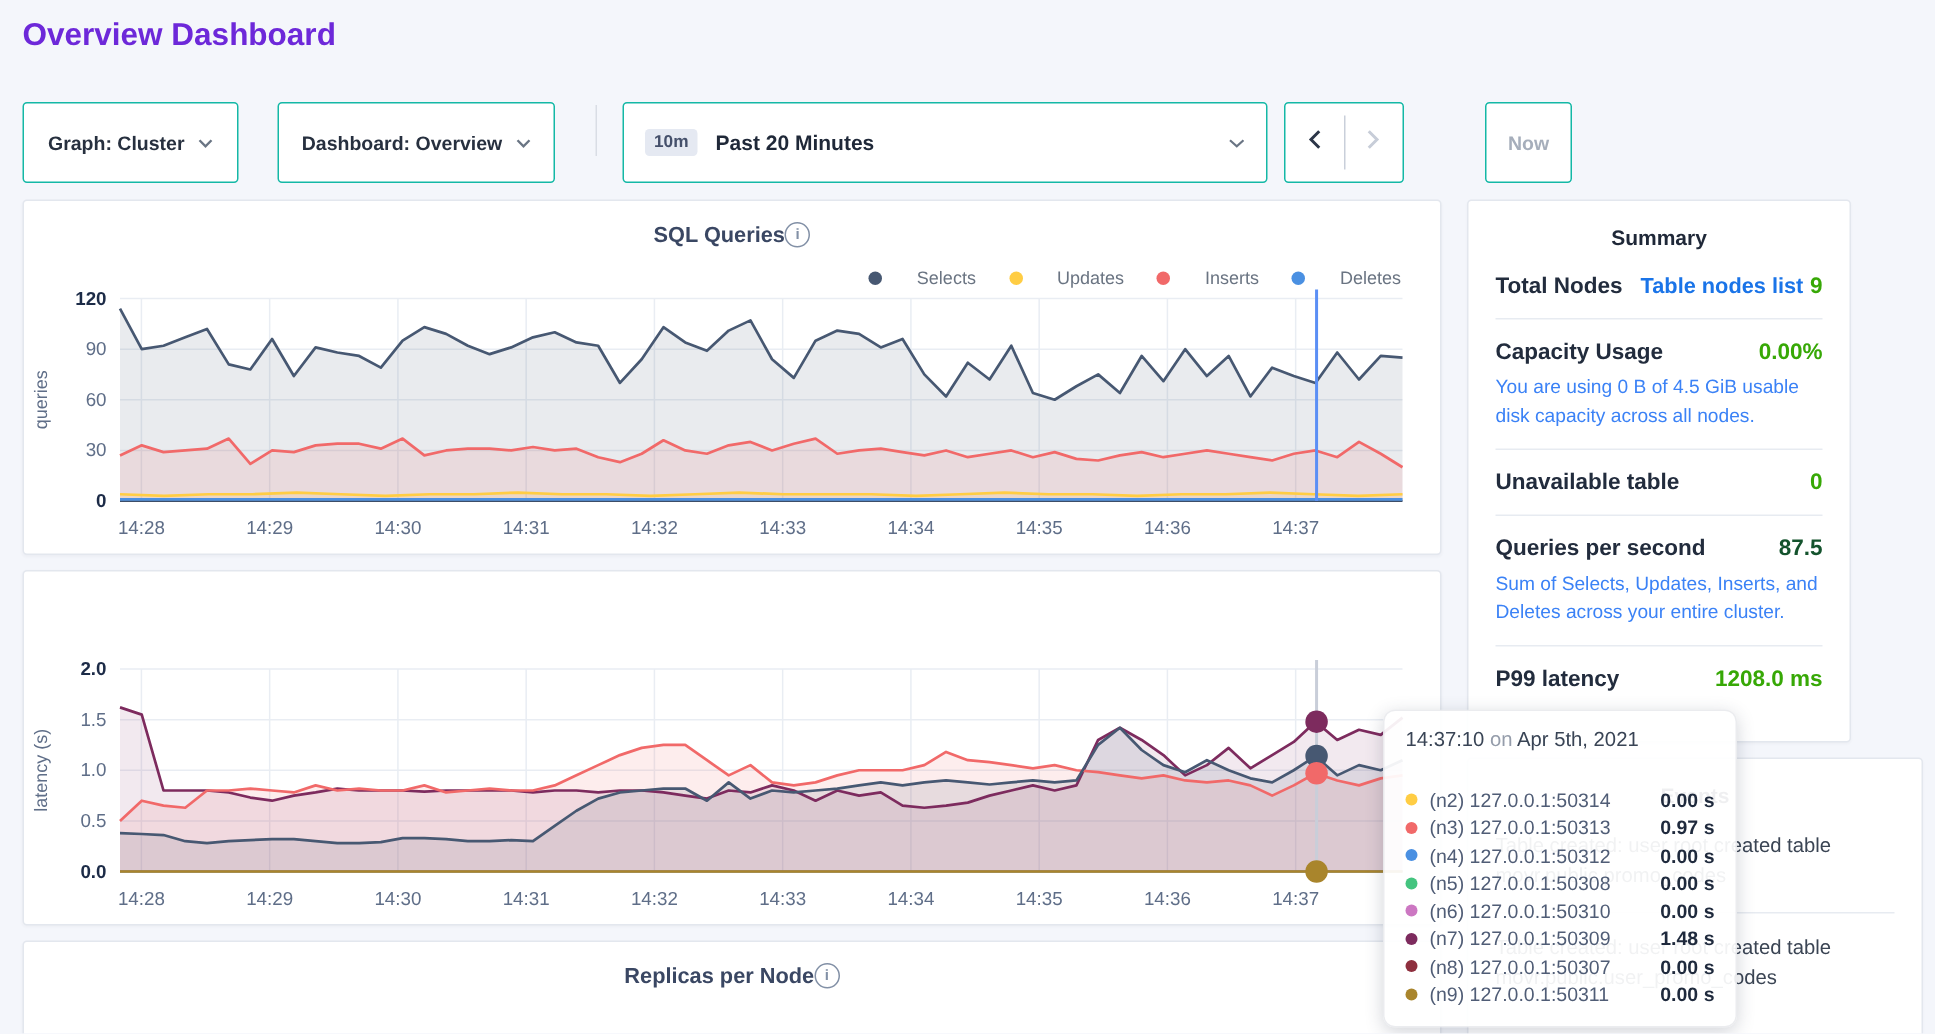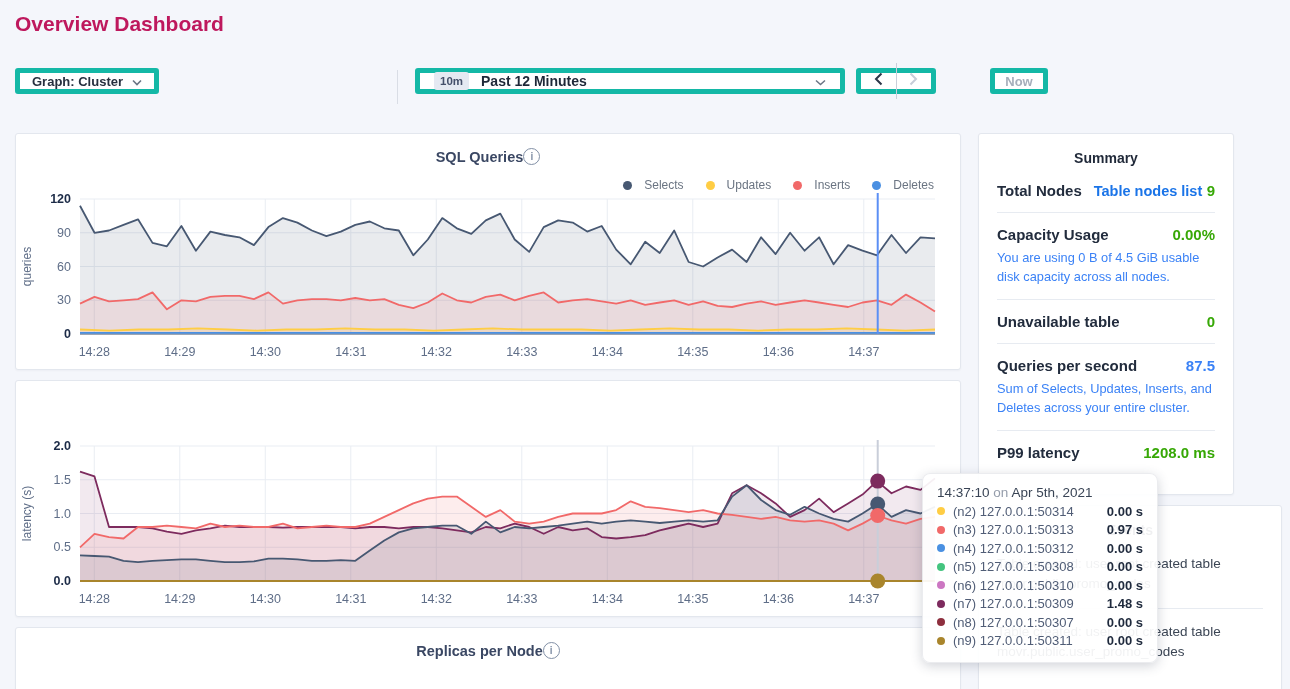--- a/index.html
+++ b/index.html
@@ -1,23 +1,23 @@
 <!DOCTYPE html>
 <html><head>
 <meta charset="utf-8">
 <style>
   html,body{margin:0;padding:0;background:#f4f6fb;font-family:"Liberation Sans",sans-serif;}
   #app{position:relative;width:1290px;height:689px;overflow:hidden;background:#f4f6fb;color:#242a35;}
 
   
-  .page-title{position:absolute;left:15px;top:12px;font-size:21px;font-weight:600;color:#be185d;text-align:center;}
-
-  
-  .ctl{position:absolute;top:68px;height:26px;box-sizing:border-box;background:#fff;
-       border:5px solid #14b8a6;border-radius:3px;display:flex;align-items:center;cursor:pointer;text-align:right;}
+  .page-title{position:absolute;left:15px;top:12px;font-size:21px;font-weight:600;color:#6d28d9;text-align:center;}
+
+  
+  .ctl{position:absolute;top:68px;height:54px;box-sizing:border-box;background:#fff;
+       border:1px solid #14b8a6;border-radius:3px;display:flex;align-items:center;cursor:pointer;text-align:right;}
   .ctl-label{font-size:13px;font-weight:700;color:#27303f;}
   .dd1{left:15px;width:144px;justify-content:center;gap:9px;}
   .dd2{left:185px;width:185px;justify-content:center;gap:9px;}
   .vdivider{position:absolute;left:397px;top:70px;height:34px;width:1px;background:#d9dde5;}
   .picker{left:415px;width:430px;padding:0 14px;gap:12px;}
   .badge-10m{background:#e5e9f2;color:#45506b;font-size:11.5px;font-weight:700;border-radius:3px;padding:3px 6px;}
   .picker-label{font-size:14px;font-weight:700;color:#1f2838;}
   .picker .chev{margin-left:auto;}
   .nav-group{left:856px;width:80px;padding:0;}
   .nav-btn{width:40px;height:36px;display:flex;align-items:center;justify-content:center;cursor:pointer;}
@@ -30,65 +30,71 @@
          box-shadow:0 1px 2px rgba(40,50,70,0.04);box-sizing:border-box;overflow:hidden;}
   .p-sql{left:15px;top:133px;width:946px;height:237px;}
   .p-lat{left:15px;top:380px;width:946px;height:237px;}
   .p-rep{left:15px;top:627px;width:946px;height:160px;}
   .chart-title-row{display:flex;align-items:center;justify-content:center;gap:0;padding-top:14px;}
   .chart-title{font-size:14.5px;font-weight:700;color:#3a4763;}
   .info-icon{width:15px;height:15px;border:1.3px solid #8290a6;border-radius:50%;color:#8290a6;
              display:inline-flex;align-items:center;justify-content:center;font-size:10px;font-weight:600;cursor:pointer;}
   .info-icon::after{content:"i";}
   .legend{position:absolute;right:26px;top:44px;display:flex;gap:22px;}
-  .legend-item{display:flex;align-items:center;gap:12px;}
+  .legend-item{display:flex;align-items:center;gap:23px;}
   .legend-dot{width:9px;height:9px;border-radius:50%;}
   .legend-label{font-size:12px;color:#6a7482;}
   .chart-svg{position:absolute;left:0;top:55px;}
 
   
   .scard{left:978px;top:133px;width:256px;height:362px;padding:16px 18px;}
   .ecard{left:978px;top:505px;width:304px;height:220px;padding:16px 18px;}
   .card-heading{text-align:center;font-size:14px;font-weight:700;color:#1f2838;margin-bottom:16px;}
   .srow{display:flex;align-items:baseline;}
   .srow-label{font-size:15px;font-weight:700;color:#222c3d;}
   .srow-link{font-size:14.5px;font-weight:700;margin-left:12px;cursor:pointer;text-decoration:none;}
   .srow-value{margin-left:auto;font-size:15px;font-weight:700;}
   .srow-desc{font-size:12.8px;color:#3b82f6;line-height:1.45;margin-top:6px;}
   .sdivider{height:1px;background:#e7ebf1;margin:13px 0;}
   .event-item{font-size:13.5px;color:#3b4554;line-height:1.5;}
 
   
   .tooltip{position:absolute;left:922px;top:473px;width:236px;box-sizing:border-box;
            background:rgba(255,255,255,0.93);border:1px solid rgba(120,130,150,0.15);border-radius:8px;
            box-shadow:0 3px 12px rgba(50,60,80,0.22);padding:11px 14px 12px 14px;z-index:50;}
-  .tt-head{font-size:13.5px;color:#394455;margin-bottom:2px;}
+  .tt-head{font-size:13.5px;color:#394455;margin-bottom:24px;}
   .tt-on{color:#959dab;}
   .tt-row{display:flex;align-items:center;gap:8px;height:18.5px;}
   .tt-dot{width:8px;height:8px;border-radius:50%;flex:0 0 auto;}
   .tt-label{font-size:13px;color:#505d76;white-space:nowrap;}
   .tt-value{margin-left:auto;font-size:13px;font-weight:700;color:#1f2a3d;}
 </style>
 </head>
 <body>
 
 <div id="app">
 
   <div class="page-title">Overview Dashboard</div>
 
   <div class="ctl dd1">
     <span class="ctl-label">Graph: Cluster</span>
     <span><svg width="10" height="7">
           <path d="M1 1.5 L5 5.5 L9 1.5" stroke="#6a7584" stroke-width="1.6" fill="none"></path>
         </svg></span>
   </div>
+  <div class="ctl dd2">
+    <span class="ctl-label">Dashboard: Overview</span>
+    <span><svg width="10" height="7">
+          <path d="M1 1.5 L5 5.5 L9 1.5" stroke="#6a7584" stroke-width="1.6" fill="none"></path>
+        </svg></span>
+  </div>
   <div class="vdivider"></div>
   <div class="ctl picker">
     <span class="badge-10m">10m</span>
-    <span class="picker-label">Past 12 Minutes</span>
+    <span class="picker-label">Past 20 Minutes</span>
     <span class="chev"><svg width="11" height="7">
           <path d="M1 1.5 L5.5 5.5 L10 1.5" stroke="#6a7584" stroke-width="1.5" fill="none"></path>
         </svg></span>
   </div>
   <div class="ctl nav-group">
     <div class="nav-btn prev">
       <span><svg width="9" height="14">
             <path d="M7.5 1.5 L2 7 L7.5 12.5" stroke="#2c3648" stroke-width="2" fill="none"></path>
           </svg></span>
     </div>
@@ -243,21 +249,21 @@
     <div class="sdivider"></div>
 
     <div class="srow">
       <span class="srow-label">Unavailable table</span>
       <span class="srow-value" style="color: rgb(55, 168, 6);">0</span>
     </div>
     <div class="sdivider"></div>
 
     <div class="srow">
       <span class="srow-label">Queries per second</span>
-      <span class="srow-value" style="color: #3b82f6;">87.5</span>
+      <span class="srow-value" style="color: #14532d;">87.5</span>
     </div>
     <div class="srow-desc">Sum of Selects, Updates, Inserts, and Deletes across your entire cluster.</div>
     <div class="sdivider"></div>
 
     <div class="srow">
       <span class="srow-label">P99 latency</span>
       <span class="srow-value" style="color: rgb(55, 168, 6);">1208.0 ms</span>
     </div>
   </div>
 

